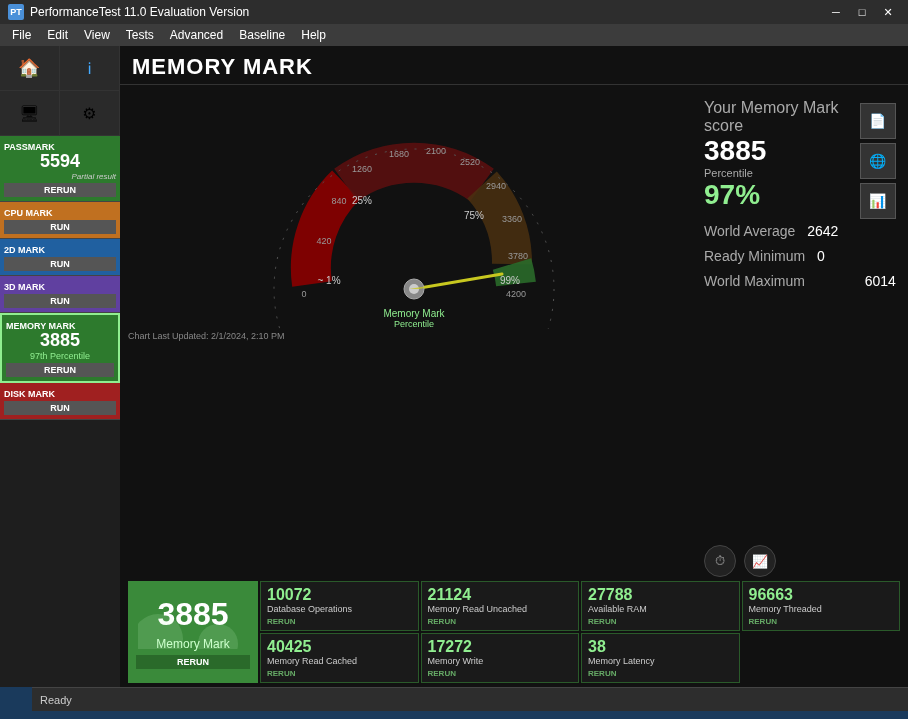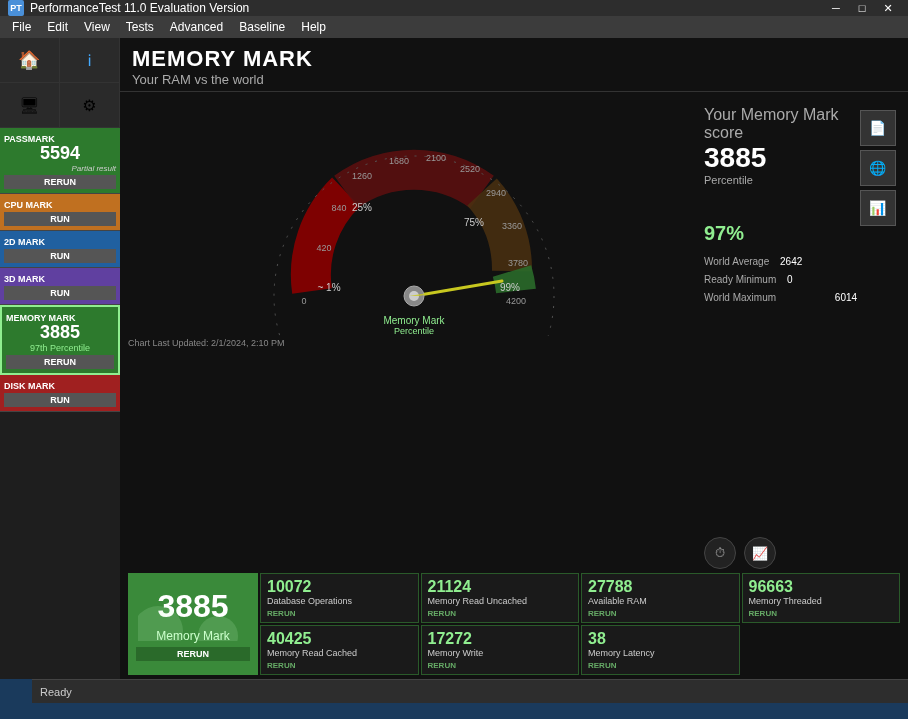--- a/index.html
+++ b/index.html
@@ -1,21 +1,21 @@
 <!DOCTYPE html>
 <html><head>
   <meta charset="utf-8">
   <style>
     * { margin: 0; padding: 0; box-sizing: border-box; }
     body { font-family: 'Segoe UI', Arial, sans-serif; background: #1a3a5c; width: 908px; height: 719px; overflow: hidden; }
 
     
     .title-bar {
       background: #2d2d2d;
-      height: 16px;
+      height: 24px;
       display: flex;
       align-items: center;
       padding: 0 8px;
       color: white;
       font-size: 12px;
     }
     .title-bar .app-icon { width: 16px; height: 16px; margin-right: 6px; background: #4a90d9; border-radius: 2px; display: inline-flex; align-items: center; justify-content: center; font-size: 9px; color: white; font-weight: bold; }
     .title-bar .title-text { flex: 1; }
     .title-bar .window-controls { display: flex; gap: 2px; }
     .title-bar .win-btn { width: 24px; height: 20px; background: transparent; border: none; color: white; font-size: 11px; cursor: pointer; display: flex; align-items: center; justify-content: center; }
@@ -126,22 +126,22 @@
     .score-panel {
       width: 200px;
       display: flex;
       flex-direction: column;
       align-items: flex-start;
       padding: 10px 4px 0 4px;
     }
     .score-label { color: #aaa; font-size: 16px; margin-bottom: 2px; }
     .score-value { color: white; font-size: 28px; font-weight: bold; line-height: 1; }
     .percentile-label { color: #aaa; font-size: 11px; margin-top: 2px; }
-    .percentile-value { color: #90ee90; font-size: 20px; font-weight: bold; margin-top: 36px; }
-    .world-stats { margin-top: 8px; color: #aaa; font-size: 10px; line-height: 1.8; }
+    .percentile-value { color: #90ee90; font-size: 28px; font-weight: bold; }
+    .world-stats { color: #aaa; font-size: 14px; line-height: 1.8; }
     .score-icon-btn {
       width: 36px; height: 36px;
       background: #333;
       border: 1px solid #555;
       display: flex; align-items: center; justify-content: center;
       cursor: pointer; color: #aaa; font-size: 14px;
     }
     .bottom-icon-btn {
       width: 32px; height: 32px;
       background: #222;
@@ -284,21 +284,20 @@
     <div class="sidebar-mark-item disk-item">
       <div class="mark-label">DISK MARK</div>
       <div class="mark-run-btn">RUN</div>
     </div>
   </div>
 
   <div class="content-area">
 
     <div class="content-header">
       <div class="content-title">MEMORY MARK</div>
-      <div class="content-subtitle">Your RAM vs the world</div>
     </div>
 
     <div class="gauge-section">
 
       <div class="gauge-container">
         <svg class="gauge-svg" viewBox="0 0 340 240">
 
           <defs>
             <clipPath id="gaugeClip">
               <rect x="0" y="0" width="340" height="240"></rect>

